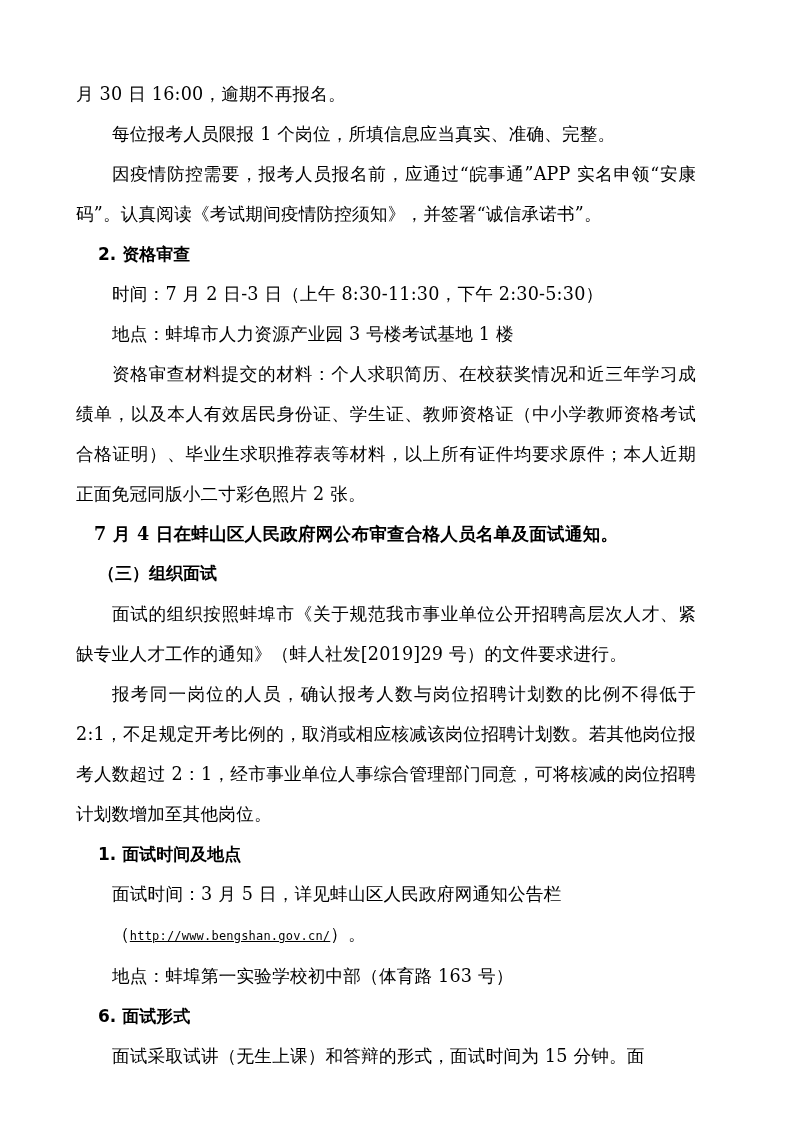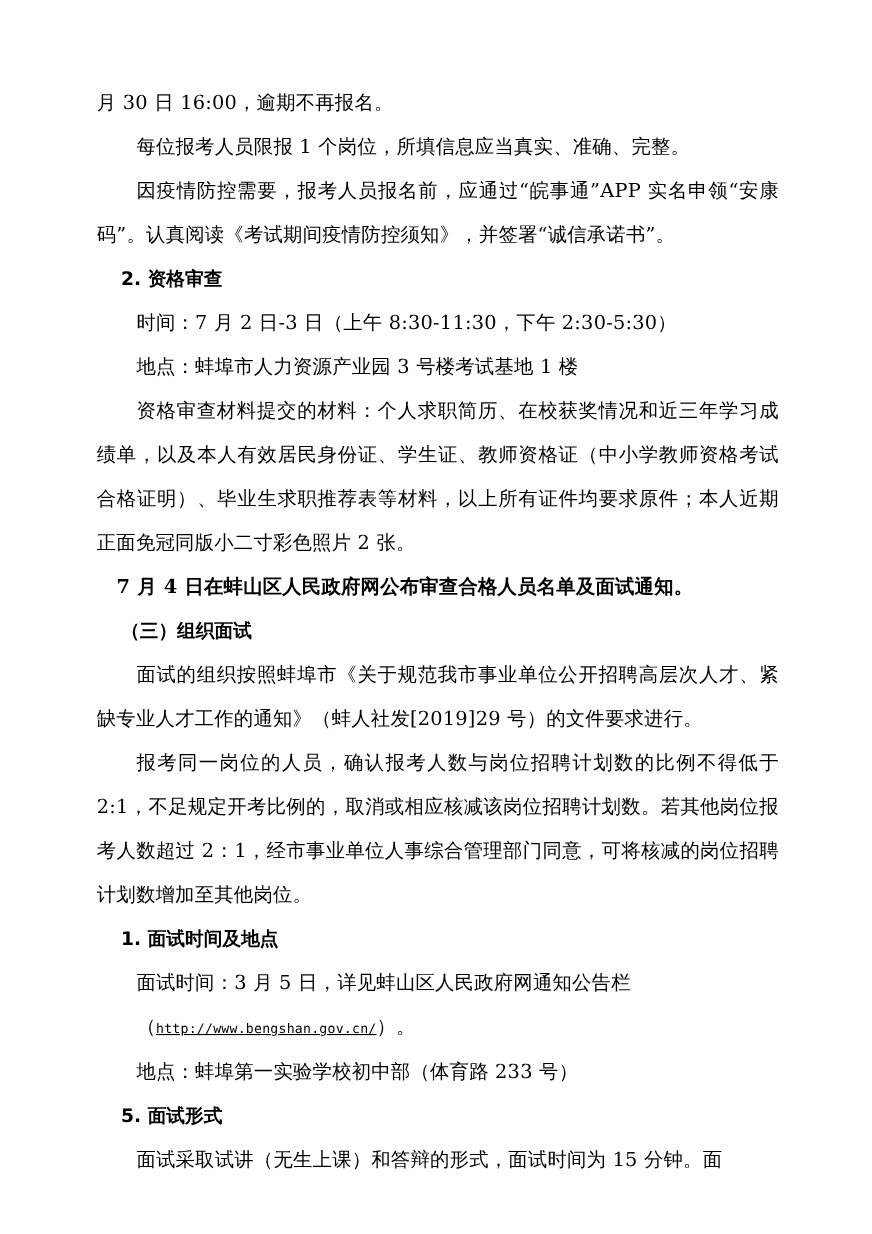--- a/index.html
+++ b/index.html
@@ -13,21 +13,21 @@
   .page {
     position: relative;
     width: 793px;
     height: 1122px;
     background: #ffffff;
     overflow: hidden;
     box-sizing: border-box;
   }
   .content {
     position: absolute;
-    left: 88px;
+    left: 76px;
     top: 74px;
     width: 620px;
   }
   .para {
     font-size: 17.6px;
     line-height: 40px;
     color: #000000;
     text-align: justify;
     text-justify: inter-ideograph;
     margin: 0;
@@ -90,20 +90,20 @@
     <p class="para indent2">面试的组织按照蚌埠市《关于规范我市事业单位公开招聘高层次人才、紧缺专业人才工作的通知》（蚌人社发[2019]29 号）的文件要求进行。</p>
 
     <p class="para indent2">报考同一岗位的人员，确认报考人数与岗位招聘计划数的比例不得低于 2:1，不足规定开考比例的，取消或相应核减该岗位招聘计划数。若其他岗位报考人数超过 2：1，经市事业单位人事综合管理部门同意，可将核减的岗位招聘计划数增加至其他岗位。</p>
 
     <p class="heading">1. 面试时间及地点</p>
 
     <p class="para indent2">面试时间：3 月 5 日，详见蚌山区人民政府网通知公告栏</p>
 
     <p class="para indent2"><span>（</span><a class="link" href="#">http://www.bengshan.gov.cn/</a><span>）。</span></p>
 
-    <p class="para indent2">地点：蚌埠第一实验学校初中部（体育路 233 号）</p>
+    <p class="para indent2">地点：蚌埠第一实验学校初中部（体育路 163 号）</p>
 
-    <p class="heading">5. 面试形式</p>
+    <p class="heading">6. 面试形式</p>
 
     <p class="para indent2">面试采取试讲（无生上课）和答辩的形式，面试时间为 15 分钟。面</p>
 
   </div>
 </div>
 
 </body></html>

